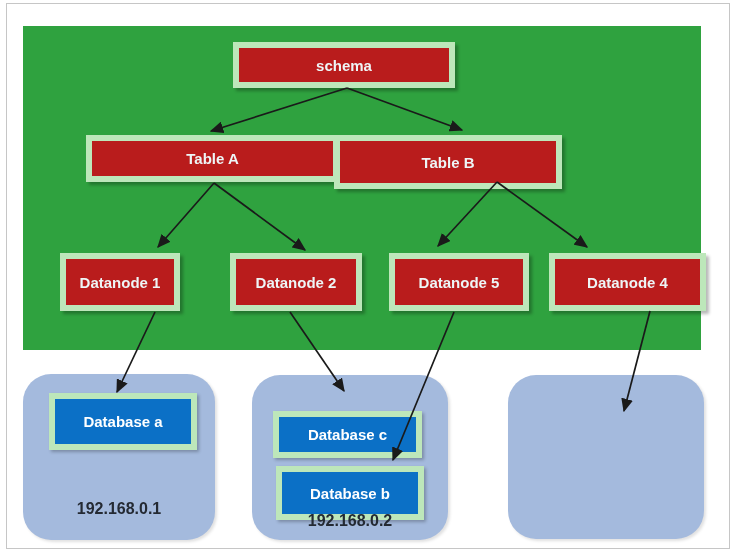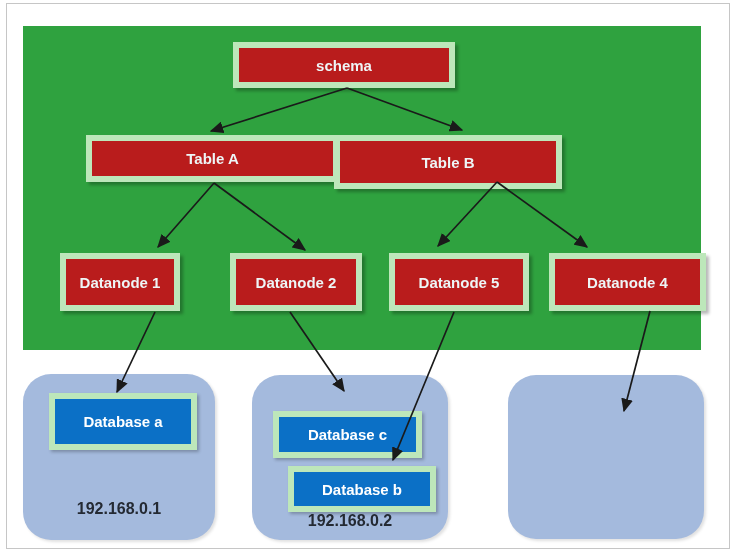--- a/index.html
+++ b/index.html
@@ -66,21 +66,21 @@
   <div class="db" style="left:26px;top:19px;width:148px;height:57px">
     <span class="lbl">Database a</span>
   </div>
   <div class="ip" style="top:126px">192.168.0.1</div>
 </div>
 
 <div class="server" style="left:252px;top:375px;width:196px;height:165px">
   <div class="db" style="left:21px;top:36px;width:149px;height:47px">
     <span class="lbl">Database c</span>
   </div>
-  <div class="db" style="left:36px;top:91px;width:148px;height:46px">
+  <div class="db" style="left:24px;top:91px;width:148px;height:54px">
     <span class="lbl">Database b</span>
   </div>
   <div class="ip" style="top:137px">192.168.0.2</div>
 </div>
 
 <div class="server" style="left:508px;top:375px;width:196px;height:164px">
 </div>
 
 <svg class="arrows" viewBox="0 0 732 560" xmlns="http://www.w3.org/2000/svg">
   <defs>

